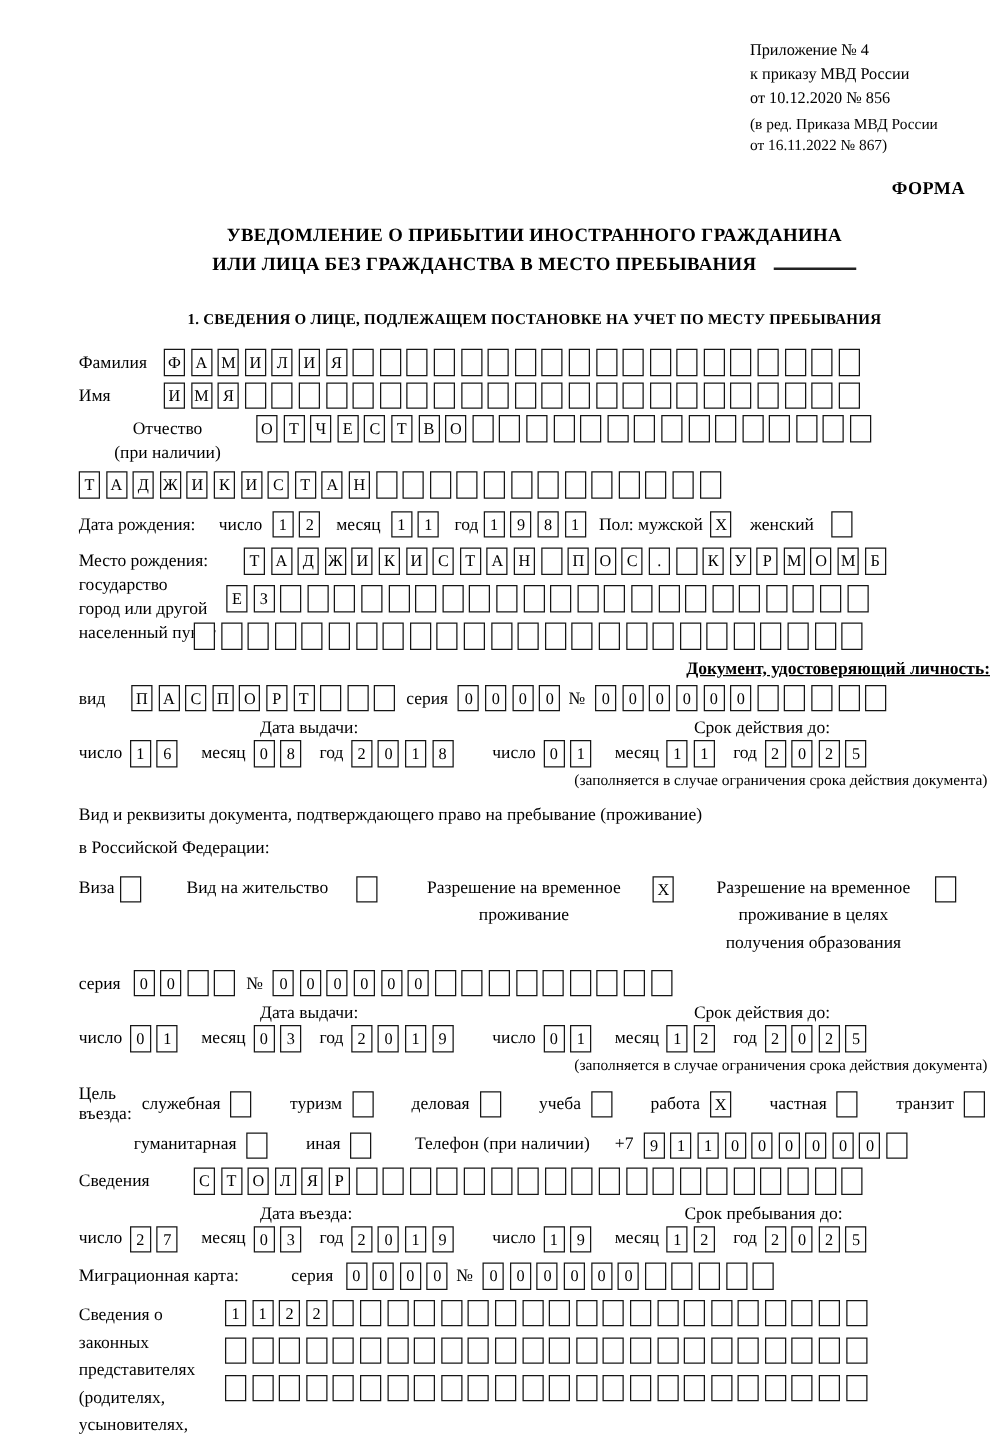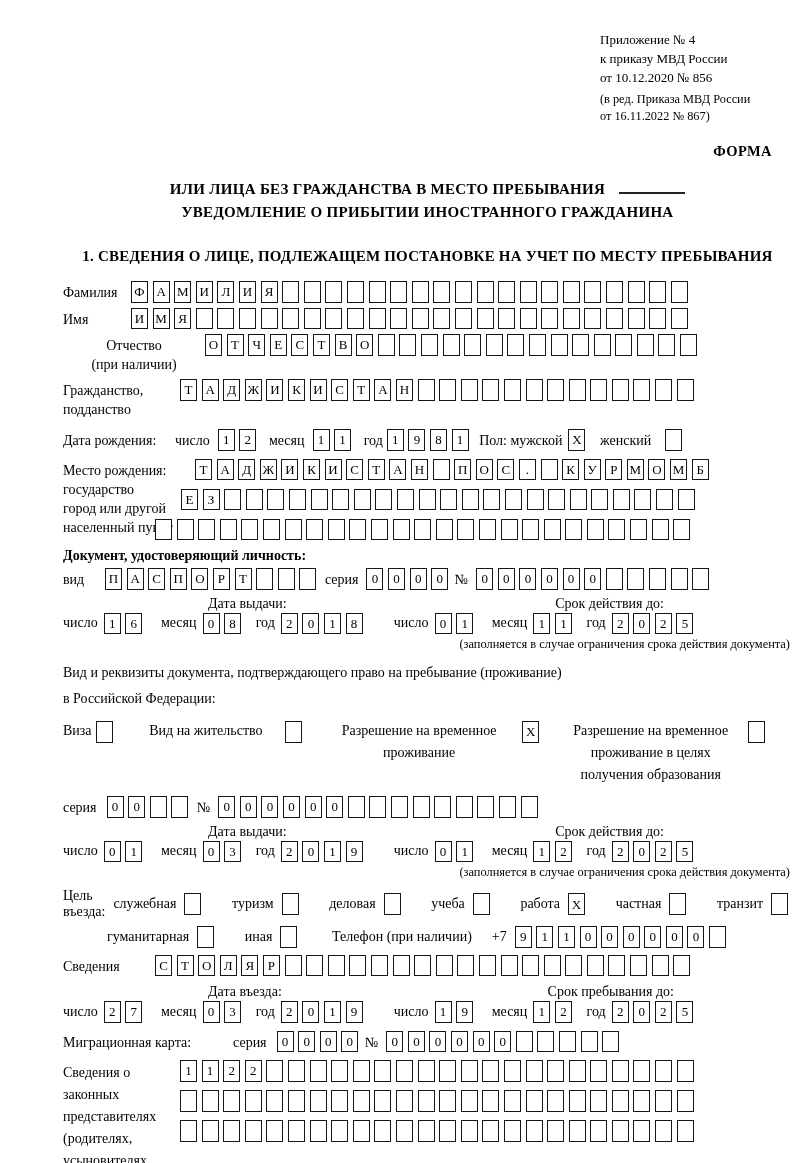--- a/index.html
+++ b/index.html
@@ -12,21 +12,21 @@
   .page { width: 800px; height: 932px; padding: 30px 8px 0 63px; }
 
   
   .appendix { width: 178px; margin-left: auto; margin-right: 14px; font-size: 13px; line-height: 19px; }
   .appendix .rev { font-size: 12.3px; line-height: 17px; margin-top: 4px; }
   .forma { text-align: right; font-weight: bold; font-size: 14.5px; margin: 18px 20px 0 0; letter-spacing: .4px; }
 
   .title { text-align: center; font-weight: bold; font-size: 15px; line-height: 23px; margin-top: 18px; letter-spacing: .3px; }
   .title .blank { display: inline-block; width: 66px; border-bottom: 2.2px solid #222; margin-left: 14px; height: 13px; }
 
-  .sec-heading { margin-top: 24px; font-weight: bold; font-size: 15px; text-align: center; letter-spacing: .2px; }
+  .sec-heading { margin-top: 24px; font-weight: bold; font-size: 12px; text-align: center; letter-spacing: .2px; }
 
   
   .cell {
     display: inline-flex; flex: none; align-items: center; justify-content: center;
     width: 17px; height: 21.5px; border: 1.6px solid #161616; margin-right: 4.6px;
     font-size: 13px; line-height: 1; background: #fff;
   }
   .cells { display: flex; flex-wrap: nowrap; }
 
   .frow { display: flex; align-items: flex-start; margin-top: 5px; }
@@ -40,21 +40,21 @@
 
   .inline-label { flex: none; padding-top: 3px; line-height: 18px; }
 
   .dates-labels { display: flex; margin-top: 6px; text-align: right; }
   .dates-row { display: flex; align-items: center; margin-top: 1px; }
   .dategroup { display: flex; align-items: center; }
   .dategroup .lbl { margin-right: 6px; }
   .dategroup .cells { margin-right: 8px; }
   .note { text-align: right; font-size: 12.4px; margin-top: 3px; margin-right: 2px; }
 
-  .doc-heading { text-align: left; font-weight: bold; font-size: 14px; margin-top: 8px; }
+  .doc-heading { text-align: right; font-weight: bold; font-size: 14px; margin-top: 8px; text-decoration: underline; }
 
   .res-options { display: flex; align-items: flex-start; margin-top: 8px; }
   .res-multi { text-align: center; line-height: 22px; }
   .res-options .cell { margin-top: 1px; }
 
   .opt-row { display: flex; align-items: center; }
   .optlabel { margin-left: 26px; }
   .optlabel:first-child { margin-left: 8px; }
   .optbox { margin-left: 8px; }
   .rowgap { margin-bottom: 8.5px; }
@@ -72,22 +72,22 @@
       </div>
     <div class="rev">
         <div>(в ред. Приказа МВД России</div>
         <div>от 16.11.2022 № 867)</div>
       </div>
   </div>
 
   <div class="forma">ФОРМА</div>
 
   <div class="title">
+    <div>УВЕДОМЛЕНИЕ О ПРИБЫТИИ ИНОСТРАННОГО ГРАЖДАНИНА</div>
     <div><span>ИЛИ ЛИЦА БЕЗ ГРАЖДАНСТВА В МЕСТО ПРЕБЫВАНИЯ</span><span class="blank"></span></div>
-    <div>УВЕДОМЛЕНИЕ О ПРИБЫТИИ ИНОСТРАННОГО ГРАЖДАНИНА</div>
   </div>
 
   <div class="sec-heading">1. СВЕДЕНИЯ О ЛИЦЕ, ПОДЛЕЖАЩЕМ ПОСТАНОВКЕ НА УЧЕТ ПО МЕСТУ ПРЕБЫВАНИЯ</div>
 
   <div class="frow" style="margin-top:16px">
     <div class="flabel w-surname">Фамилия</div>
     <div class="cells">
         <span class="cell">Ф</span>
         <span class="cell">А</span>
         <span class="cell">М</span>
@@ -175,24 +175,20 @@
         <span class="cell"></span>
         <span class="cell"></span>
         <span class="cell"></span>
         <span class="cell"></span>
         <span class="cell"></span>
         <span class="cell"></span>
       </div>
   </div>
 
   <div class="frow">
-    <div class="flabel w-citiz">
-      <div>Гражданство,</div>
-      <div>подданство</div>
-    </div>
     <div class="cells">
         <span class="cell">Т</span>
         <span class="cell">А</span>
         <span class="cell">Д</span>
         <span class="cell">Ж</span>
         <span class="cell">И</span>
         <span class="cell">К</span>
         <span class="cell">И</span>
         <span class="cell">С</span>
         <span class="cell">Т</span>

